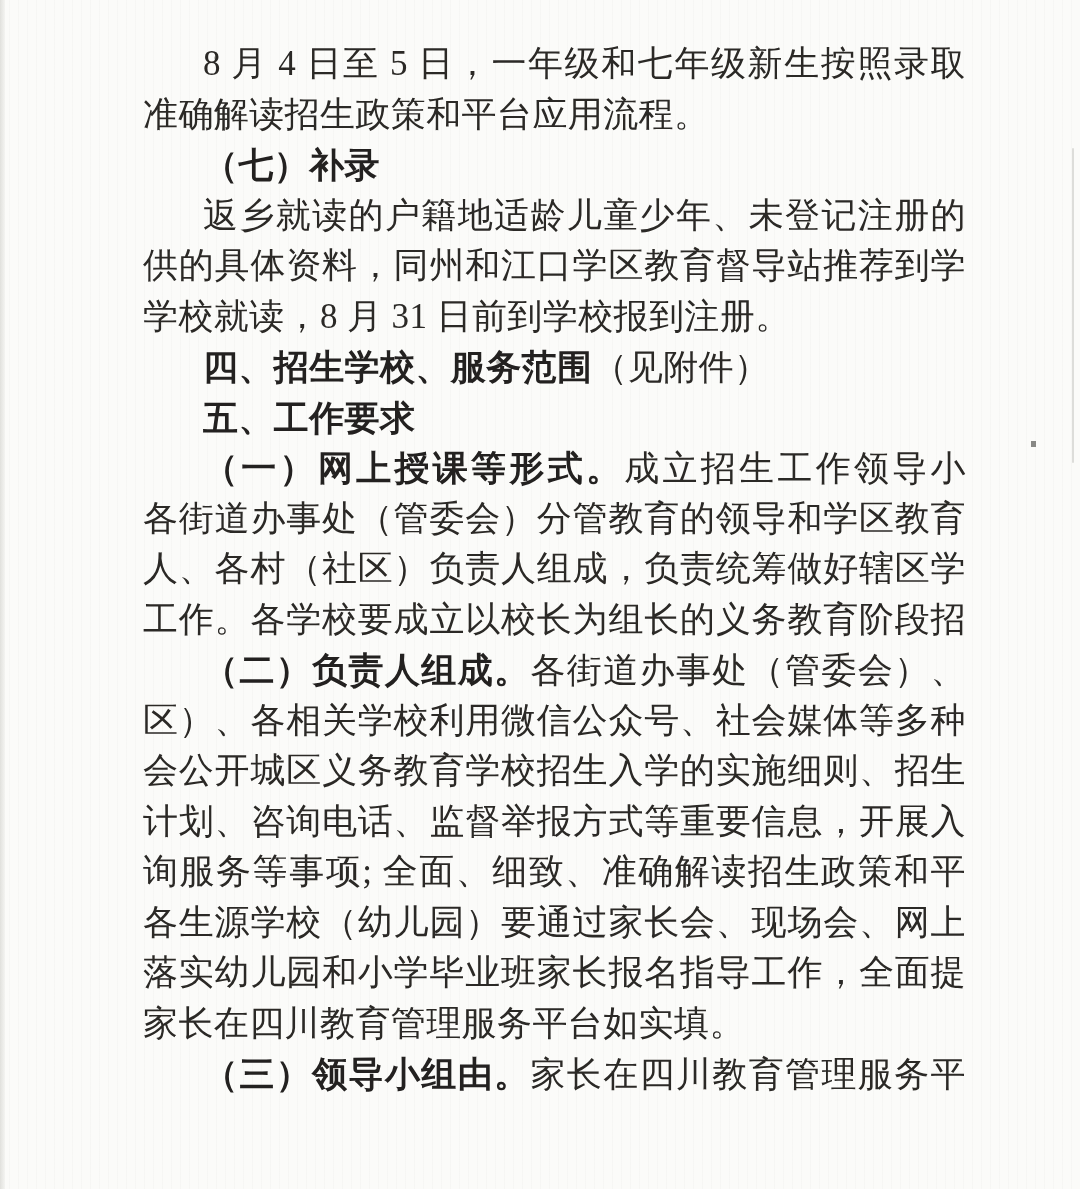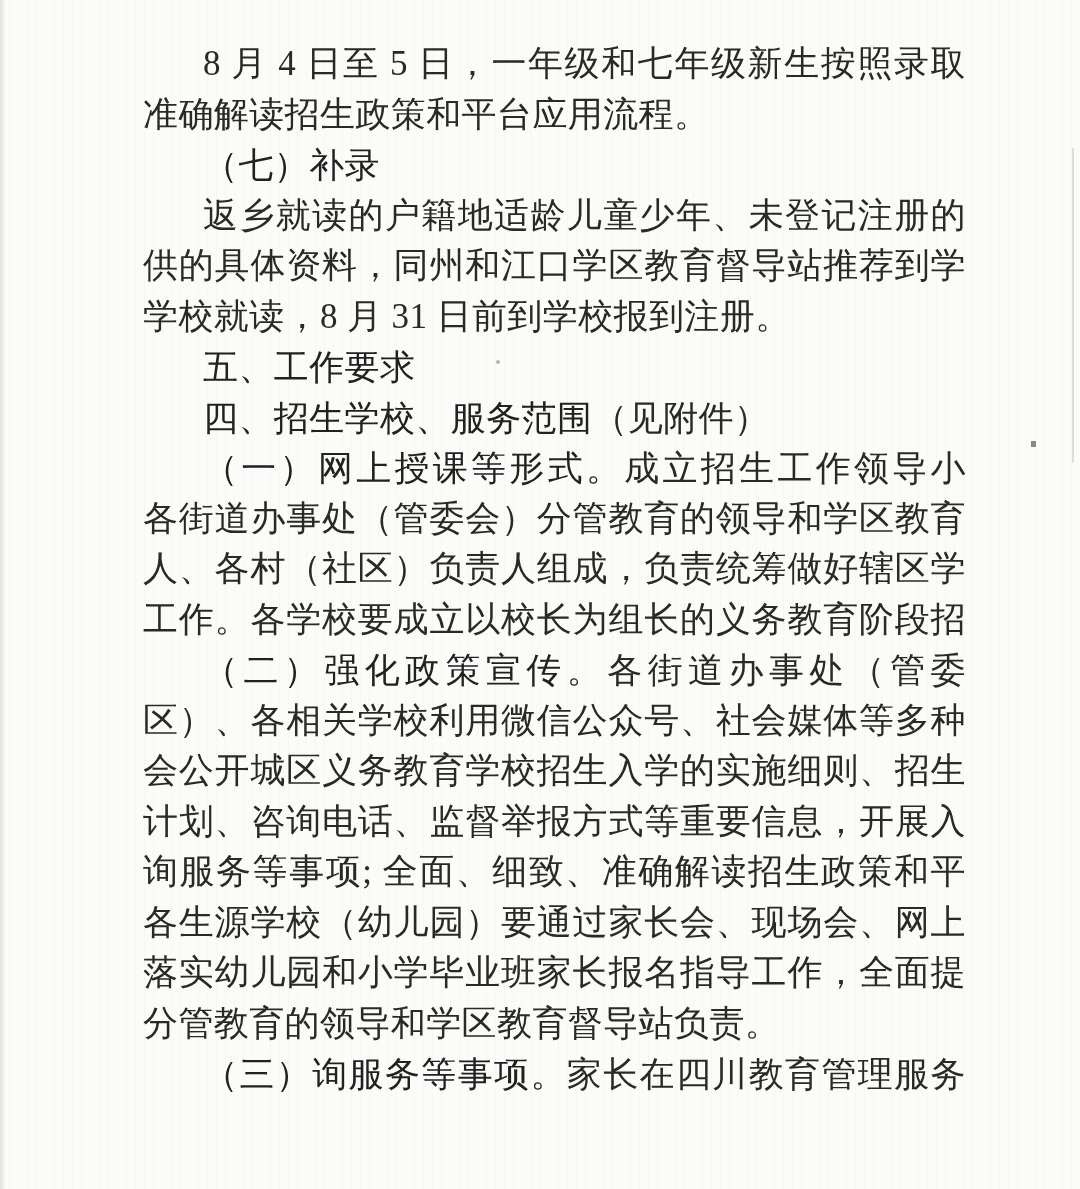--- a/index.html
+++ b/index.html
@@ -62,50 +62,50 @@
   }
   .line.indent {
     text-indent: 60px;
   }
   .line.justify {
     white-space: normal;
     text-align: justify;
     text-align-last: justify;
   }
   .seg-bold {
-    font-weight: 400;
+    font-weight: 700;
     font-family: "Liberation Sans", "DejaVu Sans", sans-serif;
     color: #232120;
   }
 </style>
 </head>
 <body>
 
 <div class="page">
   <div class="left-strip"></div>
   <div class="right-hairline"></div>
   <div class="speck speck-a"></div>
   <div class="speck speck-b"></div>
   <div class="speck speck-c"></div>
   <div class="text-block" id="text-block">
       <div class="line indent justify"><span class="seg">8 月 4 日至 5 日，一年级和七年级新生按照录取学校的要求</span></div>
       <div class="line"><span class="seg">准确解读招生政策和平台应用流程。</span></div>
       <div class="line indent"><span class="seg seg-bold">（七）补录</span></div>
       <div class="line indent justify"><span class="seg">返乡就读的户籍地适龄儿童少年、未登记注册的学生根据提</span></div>
       <div class="line justify"><span class="seg">供的具体资料，同州和江口学区教育督导站推荐到学位有空缺的</span></div>
       <div class="line"><span class="seg">学校就读，8 月 31 日前到学校报到注册。</span></div>
+      <div class="line indent"><span class="seg seg-bold">四、招生学校、服务范围</span><span class="seg">（见附件）</span></div>
       <div class="line indent"><span class="seg seg-bold">五、工作要求</span></div>
-      <div class="line indent"><span class="seg seg-bold">四、招生学校、服务范围</span><span class="seg">（见附件）</span></div>
       <div class="line indent justify"><span class="seg seg-bold">（一）网上授课等形式。</span><span class="seg">成立招生工作领导小组，领导小组由</span></div>
       <div class="line justify"><span class="seg">各街道办事处（管委会）分管教育的领导和学区教育督导站负责</span></div>
       <div class="line justify"><span class="seg">人、各村（社区）负责人组成，负责统筹做好辖区学校招生入学</span></div>
       <div class="line justify"><span class="seg">工作。各学校要成立以校长为组长的义务教育阶段招生入学工作</span></div>
-      <div class="line indent justify"><span class="seg seg-bold">（二）强化政策宣传。</span><span class="seg">各街道办事处（管委会）、各村（社</span></div>
+      <div class="line indent justify"><span class="seg seg-bold">（二）负责人组成。</span><span class="seg">各街道办事处（管委会）、各村（社</span></div>
       <div class="line justify"><span class="seg">区）、各相关学校利用微信公众号、社会媒体等多种途径，向社</span></div>
       <div class="line justify"><span class="seg">会公开城区义务教育学校招生入学的实施细则、招生范围、招生</span></div>
       <div class="line justify"><span class="seg">计划、咨询电话、监督举报方式等重要信息，开展入学告知、查</span></div>
       <div class="line justify"><span class="seg">询服务等事项; 全面、细致、准确解读招生政策和平台应用流程。</span></div>
       <div class="line justify"><span class="seg">各生源学校（幼儿园）要通过家长会、现场会、网上授课等形式</span></div>
       <div class="line justify"><span class="seg">落实幼儿园和小学毕业班家长报名指导工作，全面提高义务教育</span></div>
-      <div class="line"><span class="seg">分管教育的领导和学区教育督导站负责。</span></div>
-      <div class="line indent justify"><span class="seg seg-bold">（三）询服务等事项。</span><span class="seg">家长在四川教育管理服务平台如实填</span></div>
+      <div class="line"><span class="seg">家长在四川教育管理服务平台如实填。</span></div>
+      <div class="line indent justify"><span class="seg seg-bold">（三）领导小组由。</span><span class="seg">家长在四川教育管理服务平台如实填</span></div>
     </div>
 </div>
 
 </body></html>

